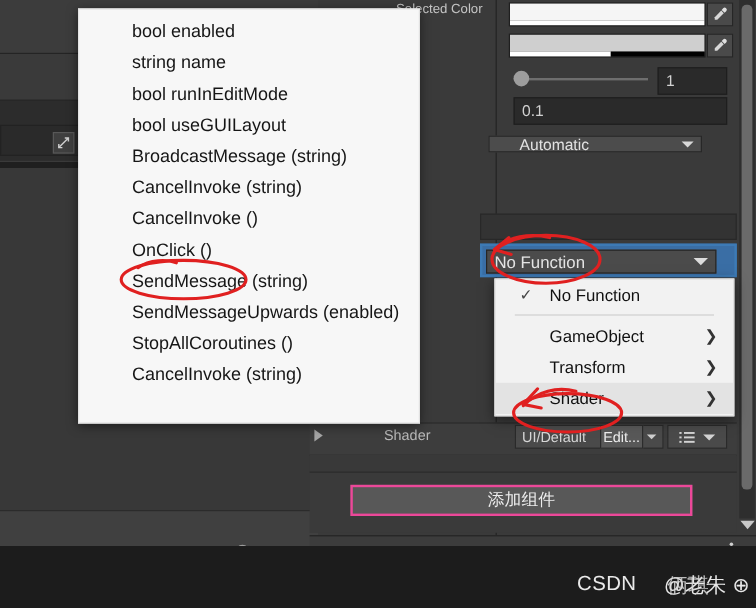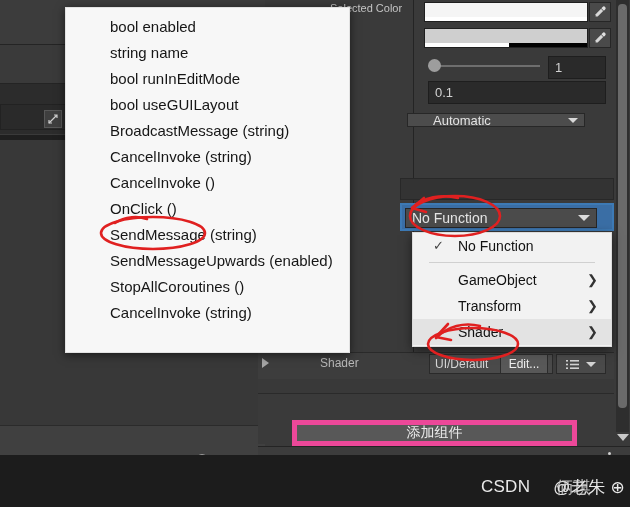--- a/index.html
+++ b/index.html
@@ -233,21 +233,21 @@
   }
   #shader-value .caret {
     margin-left: auto;
     width: 0; height: 0;
     border-left: 4px solid transparent;
     border-right: 4px solid transparent;
     border-top: 4px solid #cfcfcf;
   }
   #shader-edit {
     position: absolute; left: 500px; top: 354px;
-    width: 48px; height: 20px;
+    width: 36px; height: 20px;
     background: #585858; border: 1px solid #2c2c2c;
     box-sizing: border-box;
     color: #ededed; font-size: 12px;
     display: flex; align-items: center; justify-content: center;
   }
   #shader-menu {
     position: absolute; left: 556px; top: 354px;
     width: 50px; height: 20px;
     background: #4a4a4a; border: 1px solid #2a2a2a;
     box-sizing: border-box;
@@ -263,24 +263,24 @@
   }
   #add-comp-area {
     position: absolute; left: 258px; top: 394px;
     width: 356px; height: 50px;
     background: #3a3a3a;
   }
   #add-component-btn {
     position: absolute; left: 292px; top: 404px;
     width: 285px; height: 26px;
     background: #585858;
-    border: 5px solid #ec4899;
+    border: 2px solid #ec4899;
     box-sizing: border-box;
     color: #ececec; font-size: 14px;
-    display: flex; align-items: center; justify-content: center; margin-top: 16px;
+    display: flex; align-items: center; justify-content: center;
   }
 
   
   #breadcrumb-bar {
     position: absolute; left: 258px; top: 446px;
     width: 372px; height: 28px;
     background: #3c3c3c;
     border-top: 1px solid #242424;
   }
   #breadcrumb-btn {

